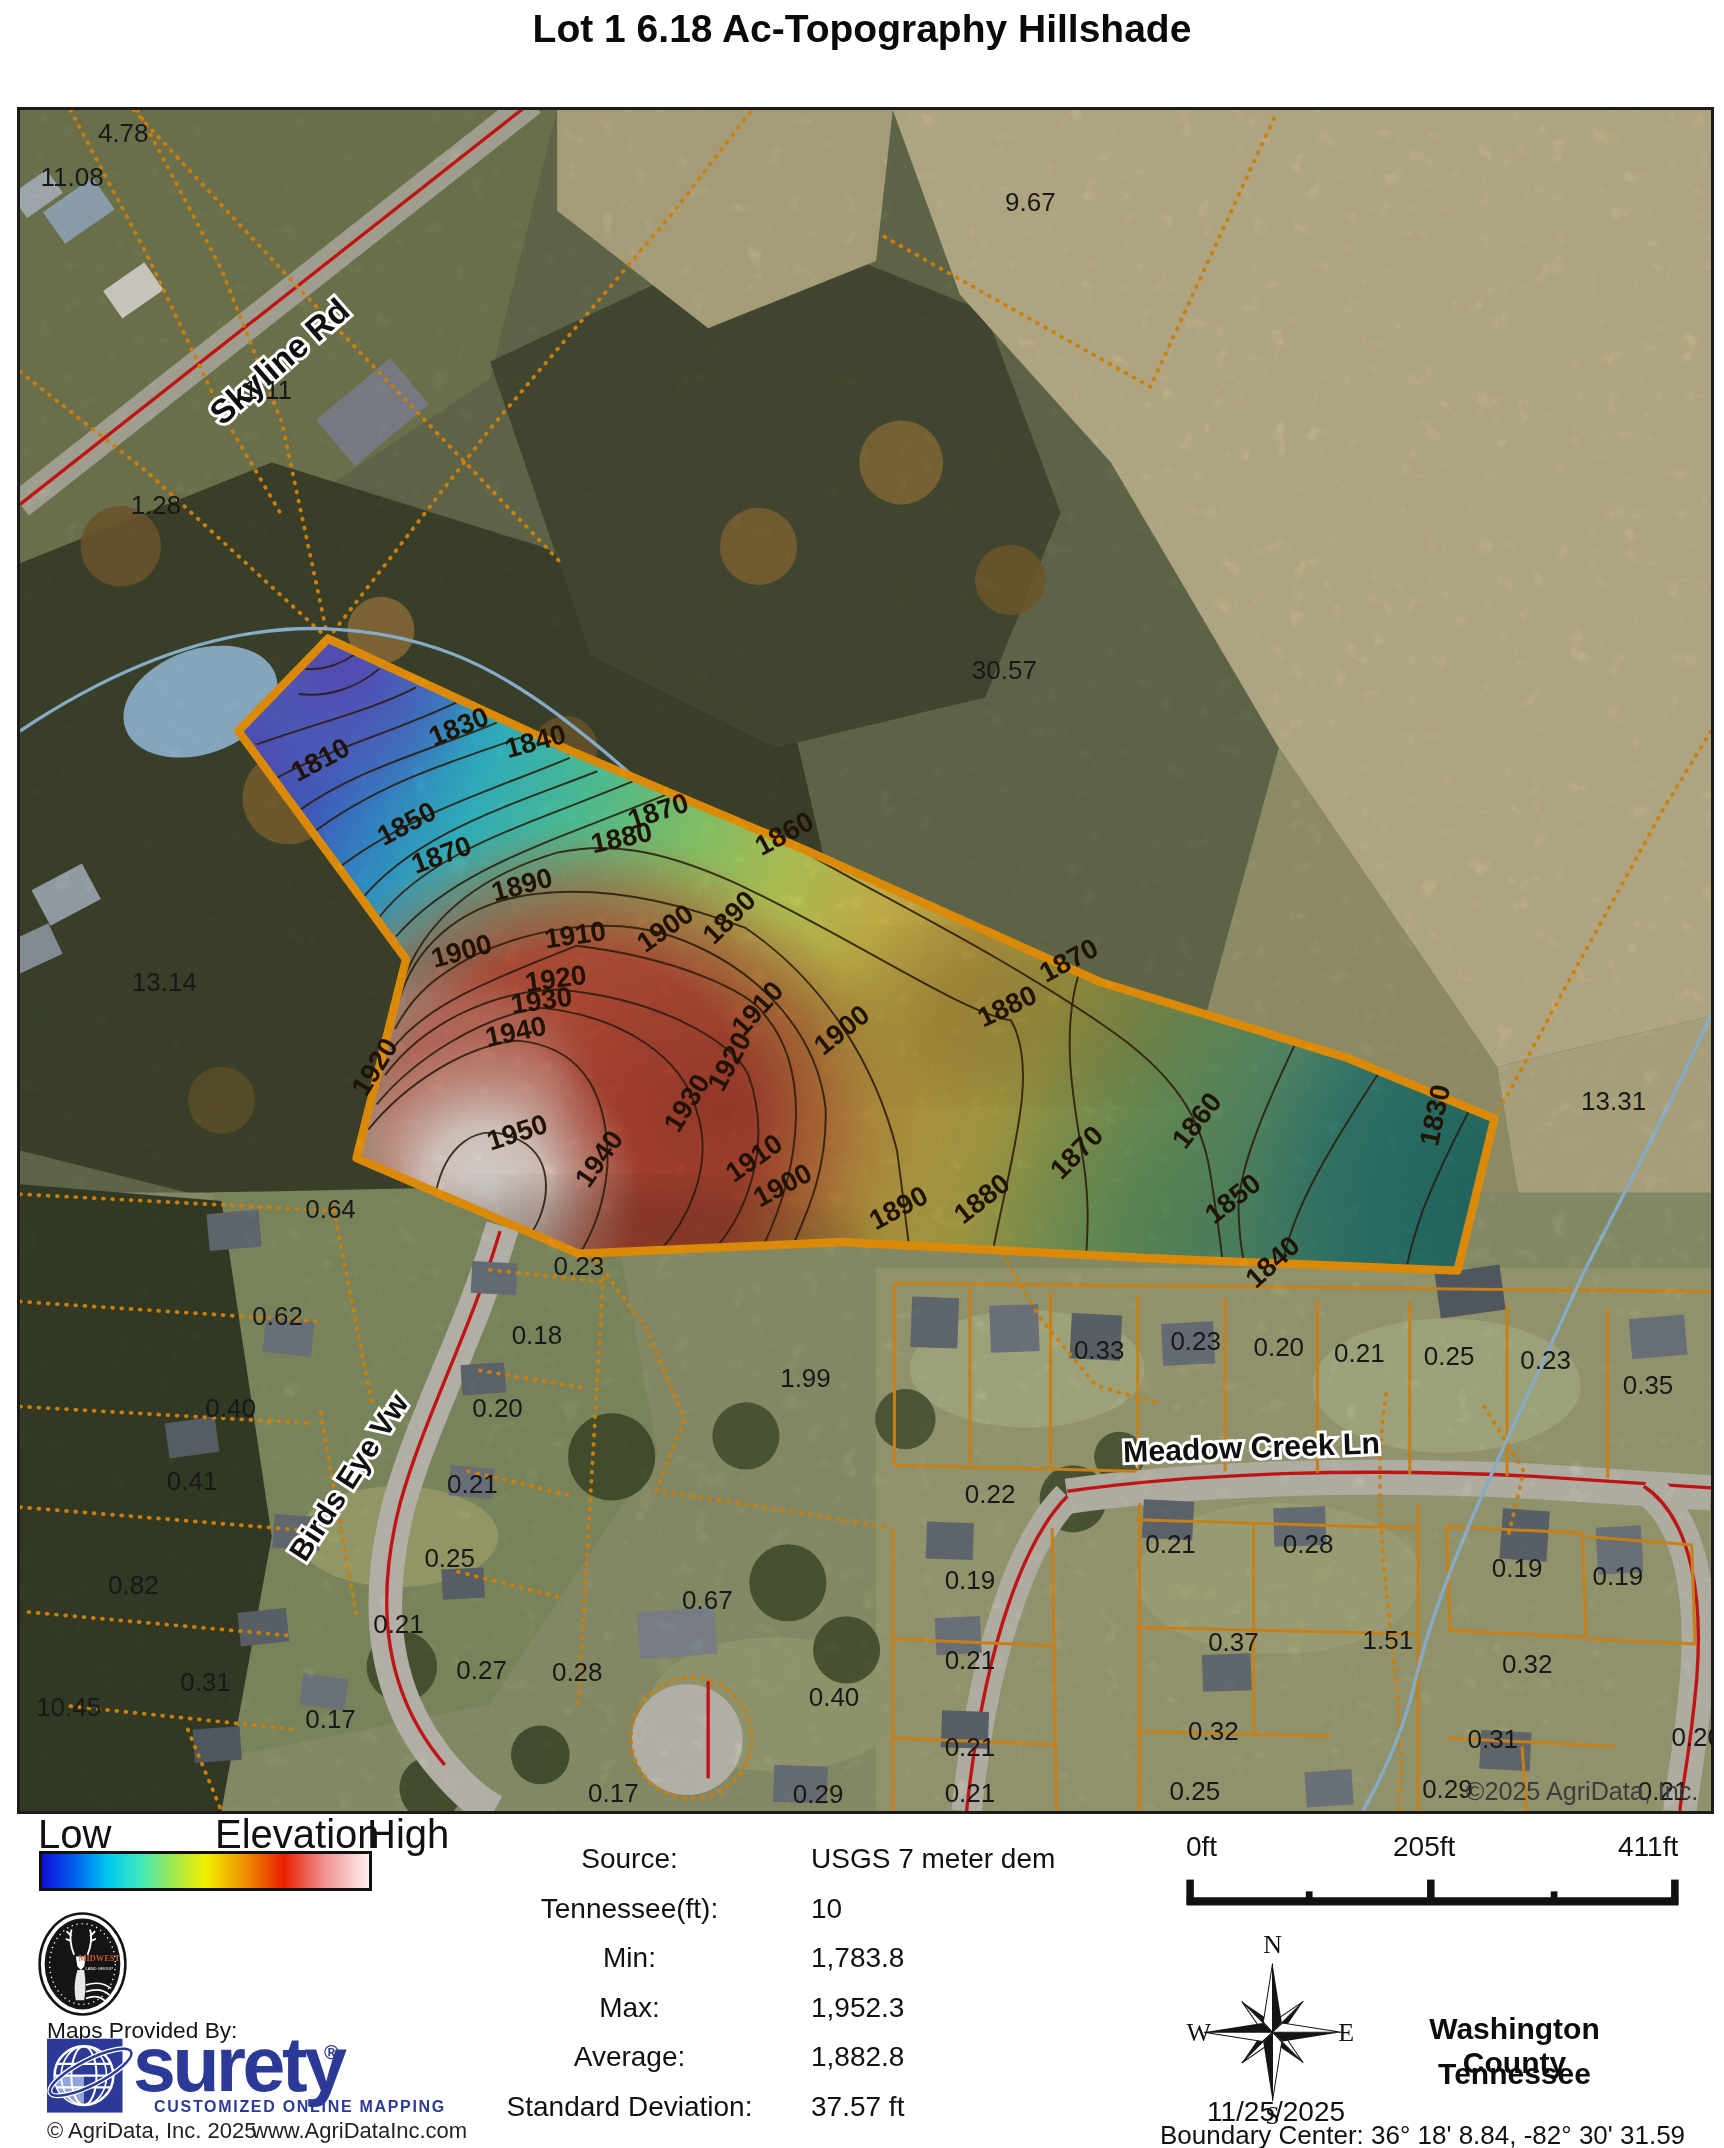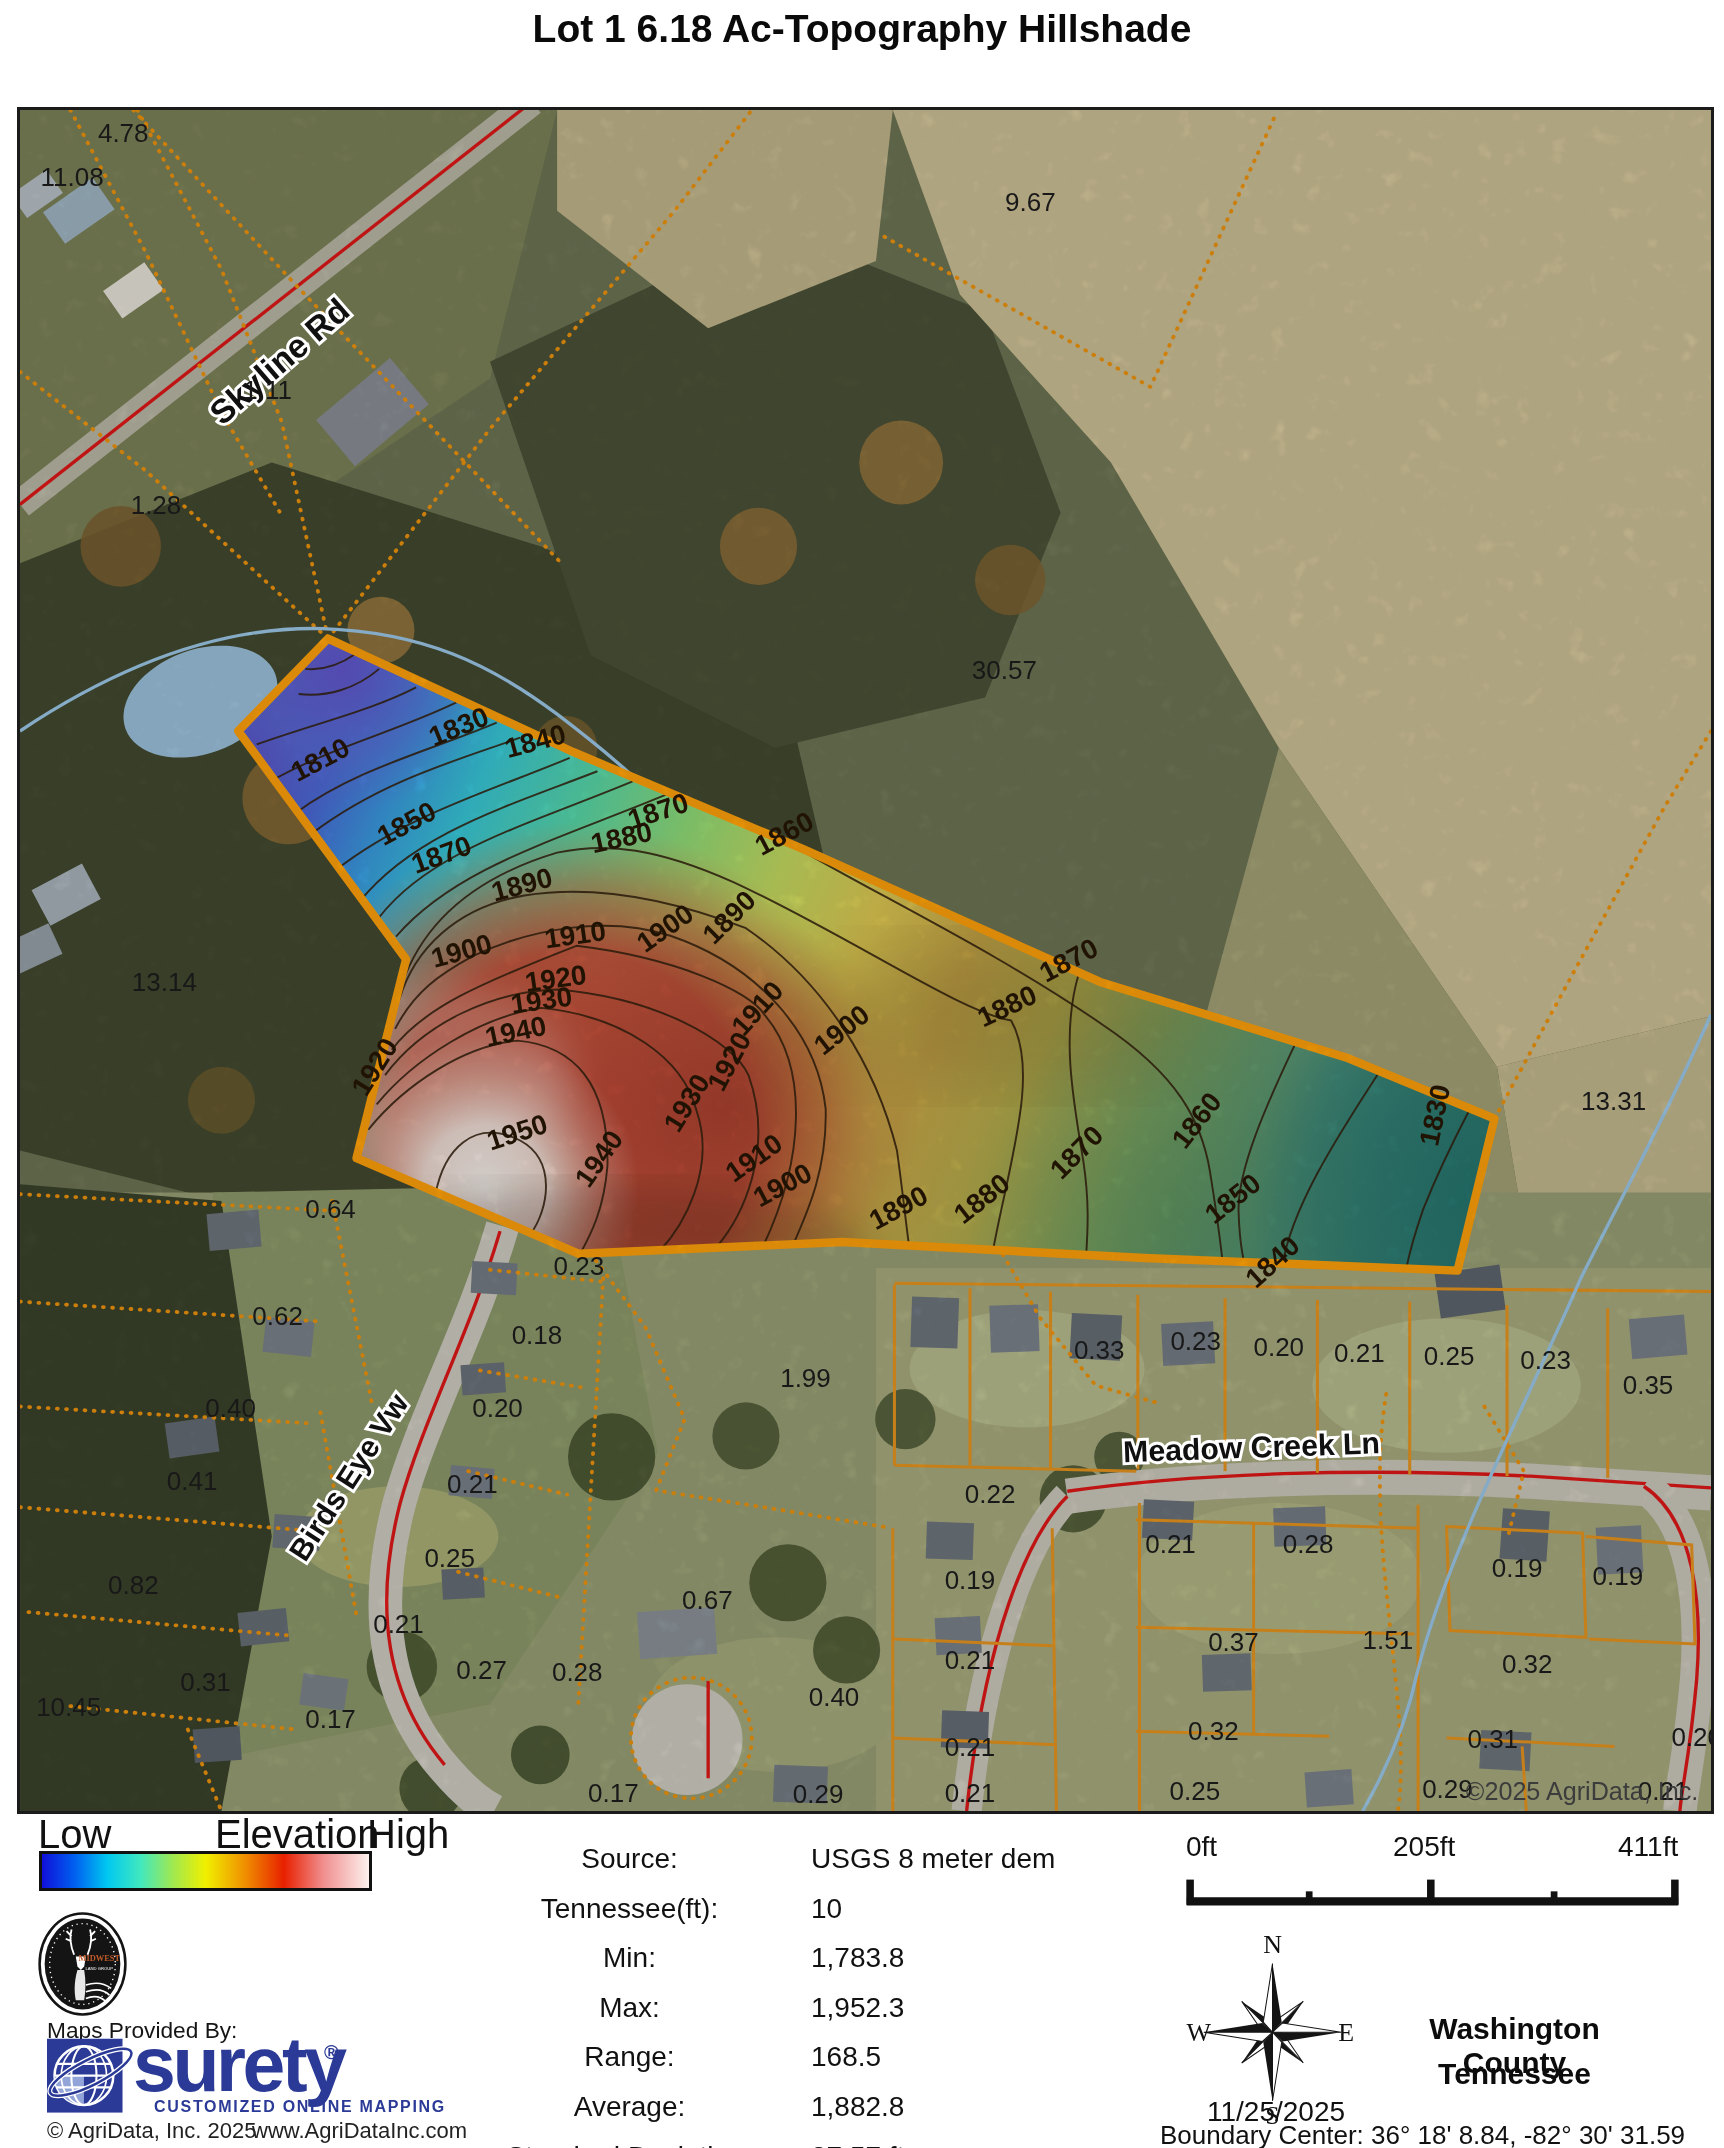--- a/index.html
+++ b/index.html
@@ -448,39 +448,35 @@
 <span id="surety-name">surety</span>
 <span id="surety-reg">®</span>
 <span id="surety-tag">CUSTOMIZED ONLINE MAPPING</span>
 <span id="agri-copy">© AgriData, Inc. 2025</span>
 <span id="agri-site">www.AgriDataInc.com</span>
 
 <div id="stats">
     <div id="stats-rows">
       <div class="srow">
         <div class="slabel">Source:</div>
-        <div class="svalue">USGS 8 meter dem</div>
+        <div class="svalue">USGS 7 meter dem</div>
       </div>
       <div class="srow">
         <div class="slabel">Tennessee(ft):</div>
         <div class="svalue">10</div>
       </div>
       <div class="srow">
         <div class="slabel">Min:</div>
         <div class="svalue">1,783.8</div>
       </div>
       <div class="srow">
         <div class="slabel">Max:</div>
         <div class="svalue">1,952.3</div>
       </div>
       <div class="srow">
-        <div class="slabel">Range:</div>
-        <div class="svalue">168.5</div>
-      </div>
-      <div class="srow">
         <div class="slabel">Average:</div>
         <div class="svalue">1,882.8</div>
       </div>
       <div class="srow">
         <div class="slabel">Standard Deviation:</div>
         <div class="svalue">37.57 ft</div>
       </div>
     </div>
   </div>
 

